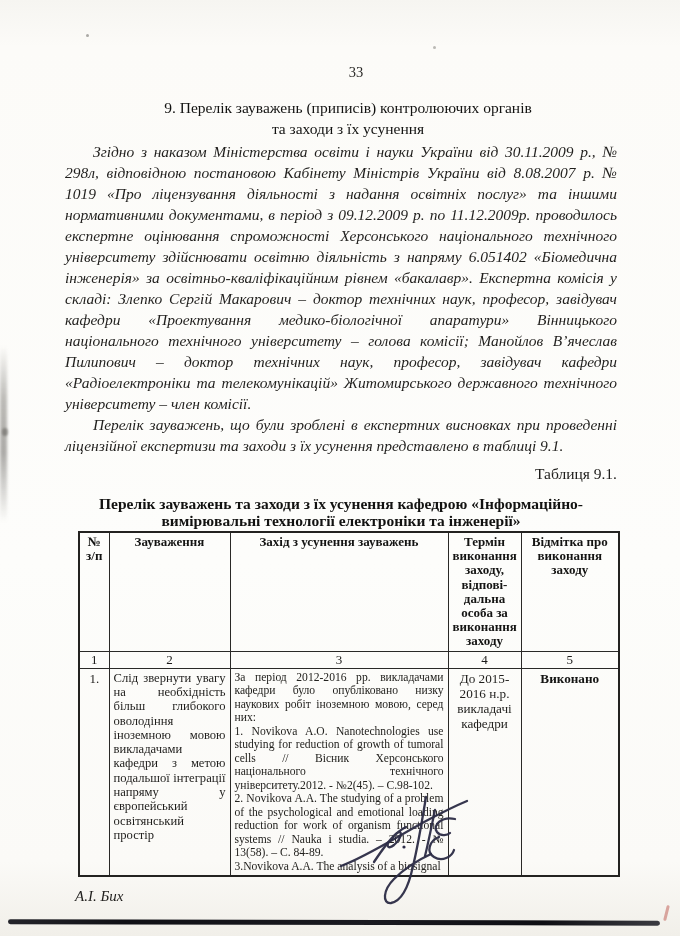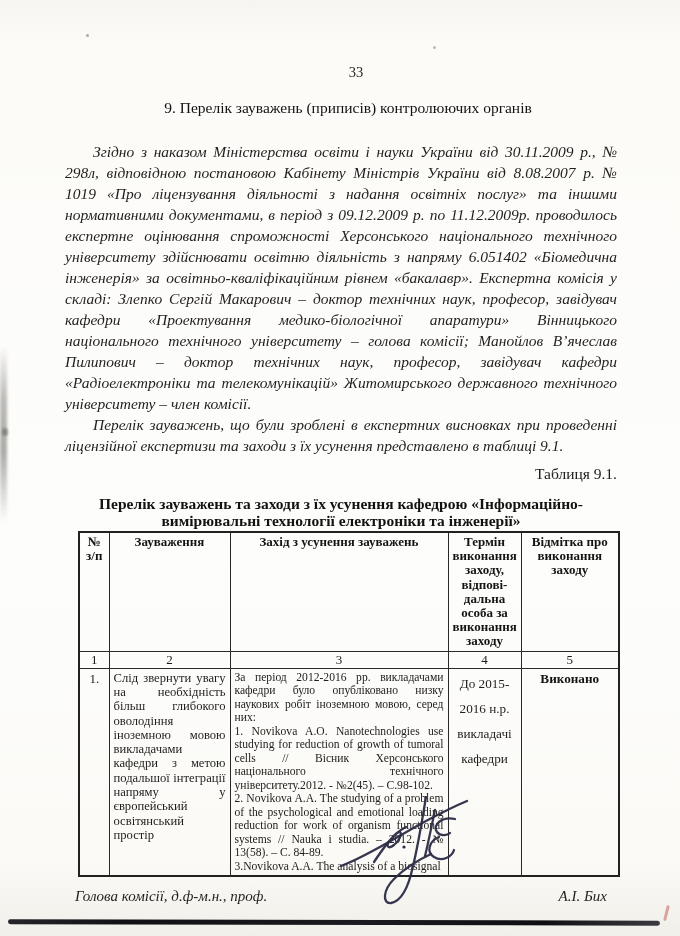--- a/index.html
+++ b/index.html
@@ -54,21 +54,21 @@
   }
   td.c-num{font-size:13px;text-align:center;padding-top:4px;}
   td.c-remark{
     font-size:12.6px;line-height:14.3px;text-align:justify;padding:4px 4px;
   }
   td.c-action{padding:2px 4px;}
   td.c-action p{
     margin:0;font-size:11.6px;line-height:13.5px;text-align:justify;color:#23221f;
   }
   td.c-term{
-    font-size:13.2px;line-height:25px;text-align:center;padding-top:4px;text-align-last:center;
+    font-size:13.2px;line-height:15px;text-align:center;padding-top:4px;text-align-last:center;
   }
   td.c-status{
     font-size:13.2px;font-weight:bold;text-align:center;padding-top:4px;color:#141413;
   }
   .sign-row{
     margin-top:11px;margin-left:10px;width:532px;
     display:flex;justify-content:space-between;
     font-size:15px;font-style:italic;color:#201f1d;
   }
   .signature{
@@ -97,20 +97,21 @@
 </style>
 </head>
 <body>
 
 <div class="page">
 
   <div class="page-number">33</div>
 
   <h1 class="doc-title">
     <span>9. Перелік зауважень (приписів) контролюючих органів</span><br>
+    <span>та заходи з їх усунення</span>
   </h1>
 
   <div class="flow">
     <p class="body-par">Згідно з наказом Міністерства освіти і науки України від 30.11.2009 р., № 298л, відповідною постановою Кабінету Міністрів України від 8.08.2007 р. № 1019 «Про ліцензування діяльності з надання освітніх послуг» та іншими нормативними документами, в період з 09.12.2009 р. по 11.12.2009р. проводилось експертне оцінювання спроможності Херсонського національного технічного університету здійснювати освітню діяльність з напряму 6.051402 «Біомедична інженерія» за освітньо-кваліфікаційним рівнем «бакалавр». Експертна комісія у складі: Злепко Сергій Макарович – доктор технічних наук, професор, завідувач кафедри «Проектування медико-біологічної апаратури» Вінницького національного технічного університету – голова комісії; Манойлов В’ячеслав Пилипович – доктор технічних наук, професор, завідувач кафедри «Радіоелектроніки та телекомунікацій» Житомирського державного технічного університету – член комісії.</p>
     <p class="body-par">Перелік зауважень, що були зроблені в експертних висновках при проведенні ліцензійної експертизи та заходи з їх усунення представлено в таблиці 9.1.</p>
 
     <div class="table-caption">Таблиця 9.1.</div>
     <div class="table-title">Перелік зауважень та заходи з їх усунення кафедрою «Інформаційно-вимірювальні технології електроніки та інженерії»</div>
 
     <table class="remarks">
@@ -147,21 +148,20 @@
             <p>2. Novikova A.A. The studying of a problem of the psychological and emotional loading reduction for work of organism functional systems // Nauka i studia. – 2012. - № 13(58). – С. 84-89.</p>
             <p>3.Novikova A.A. The analysis of a biosignal</p>
           </td>
           <td class="c-term">До 2015-2016 н.р. викладачі кафедри</td>
           <td class="c-status">Виконано</td>
         </tr>
       </tbody>
     </table>
 
     <div class="sign-row">
-      <span>Голова комісії, д.ф-м.н., проф.</span>
       <span>А.І. Бих</span>
     </div>
   </div>
 
   <svg class="signature" viewBox="0 0 132 116" xmlns="http://www.w3.org/2000/svg">
     <path d="M3 72 C 28 63, 62 41, 88 27 C 103 19, 117 12, 129 7"></path>
     <path d="M36 68 C 44 56, 53 44, 59 39 C 65 35, 64 44, 56 51 C 50 56, 47 52, 53 45 C 58 39, 64 35, 68 33"></path>
     <path d="M88 3 C 84 27, 80 52, 75 72 C 71 91, 64 107, 53 109 C 44 110, 45 96, 56 85 C 66 75, 80 66, 93 60"></path>
     <path d="M97 16 C 93 35, 90 50, 87 62"></path>
     <path d="M117 25 C 104 22, 94 31, 99 38 C 102 42, 109 42, 112 39"></path>

